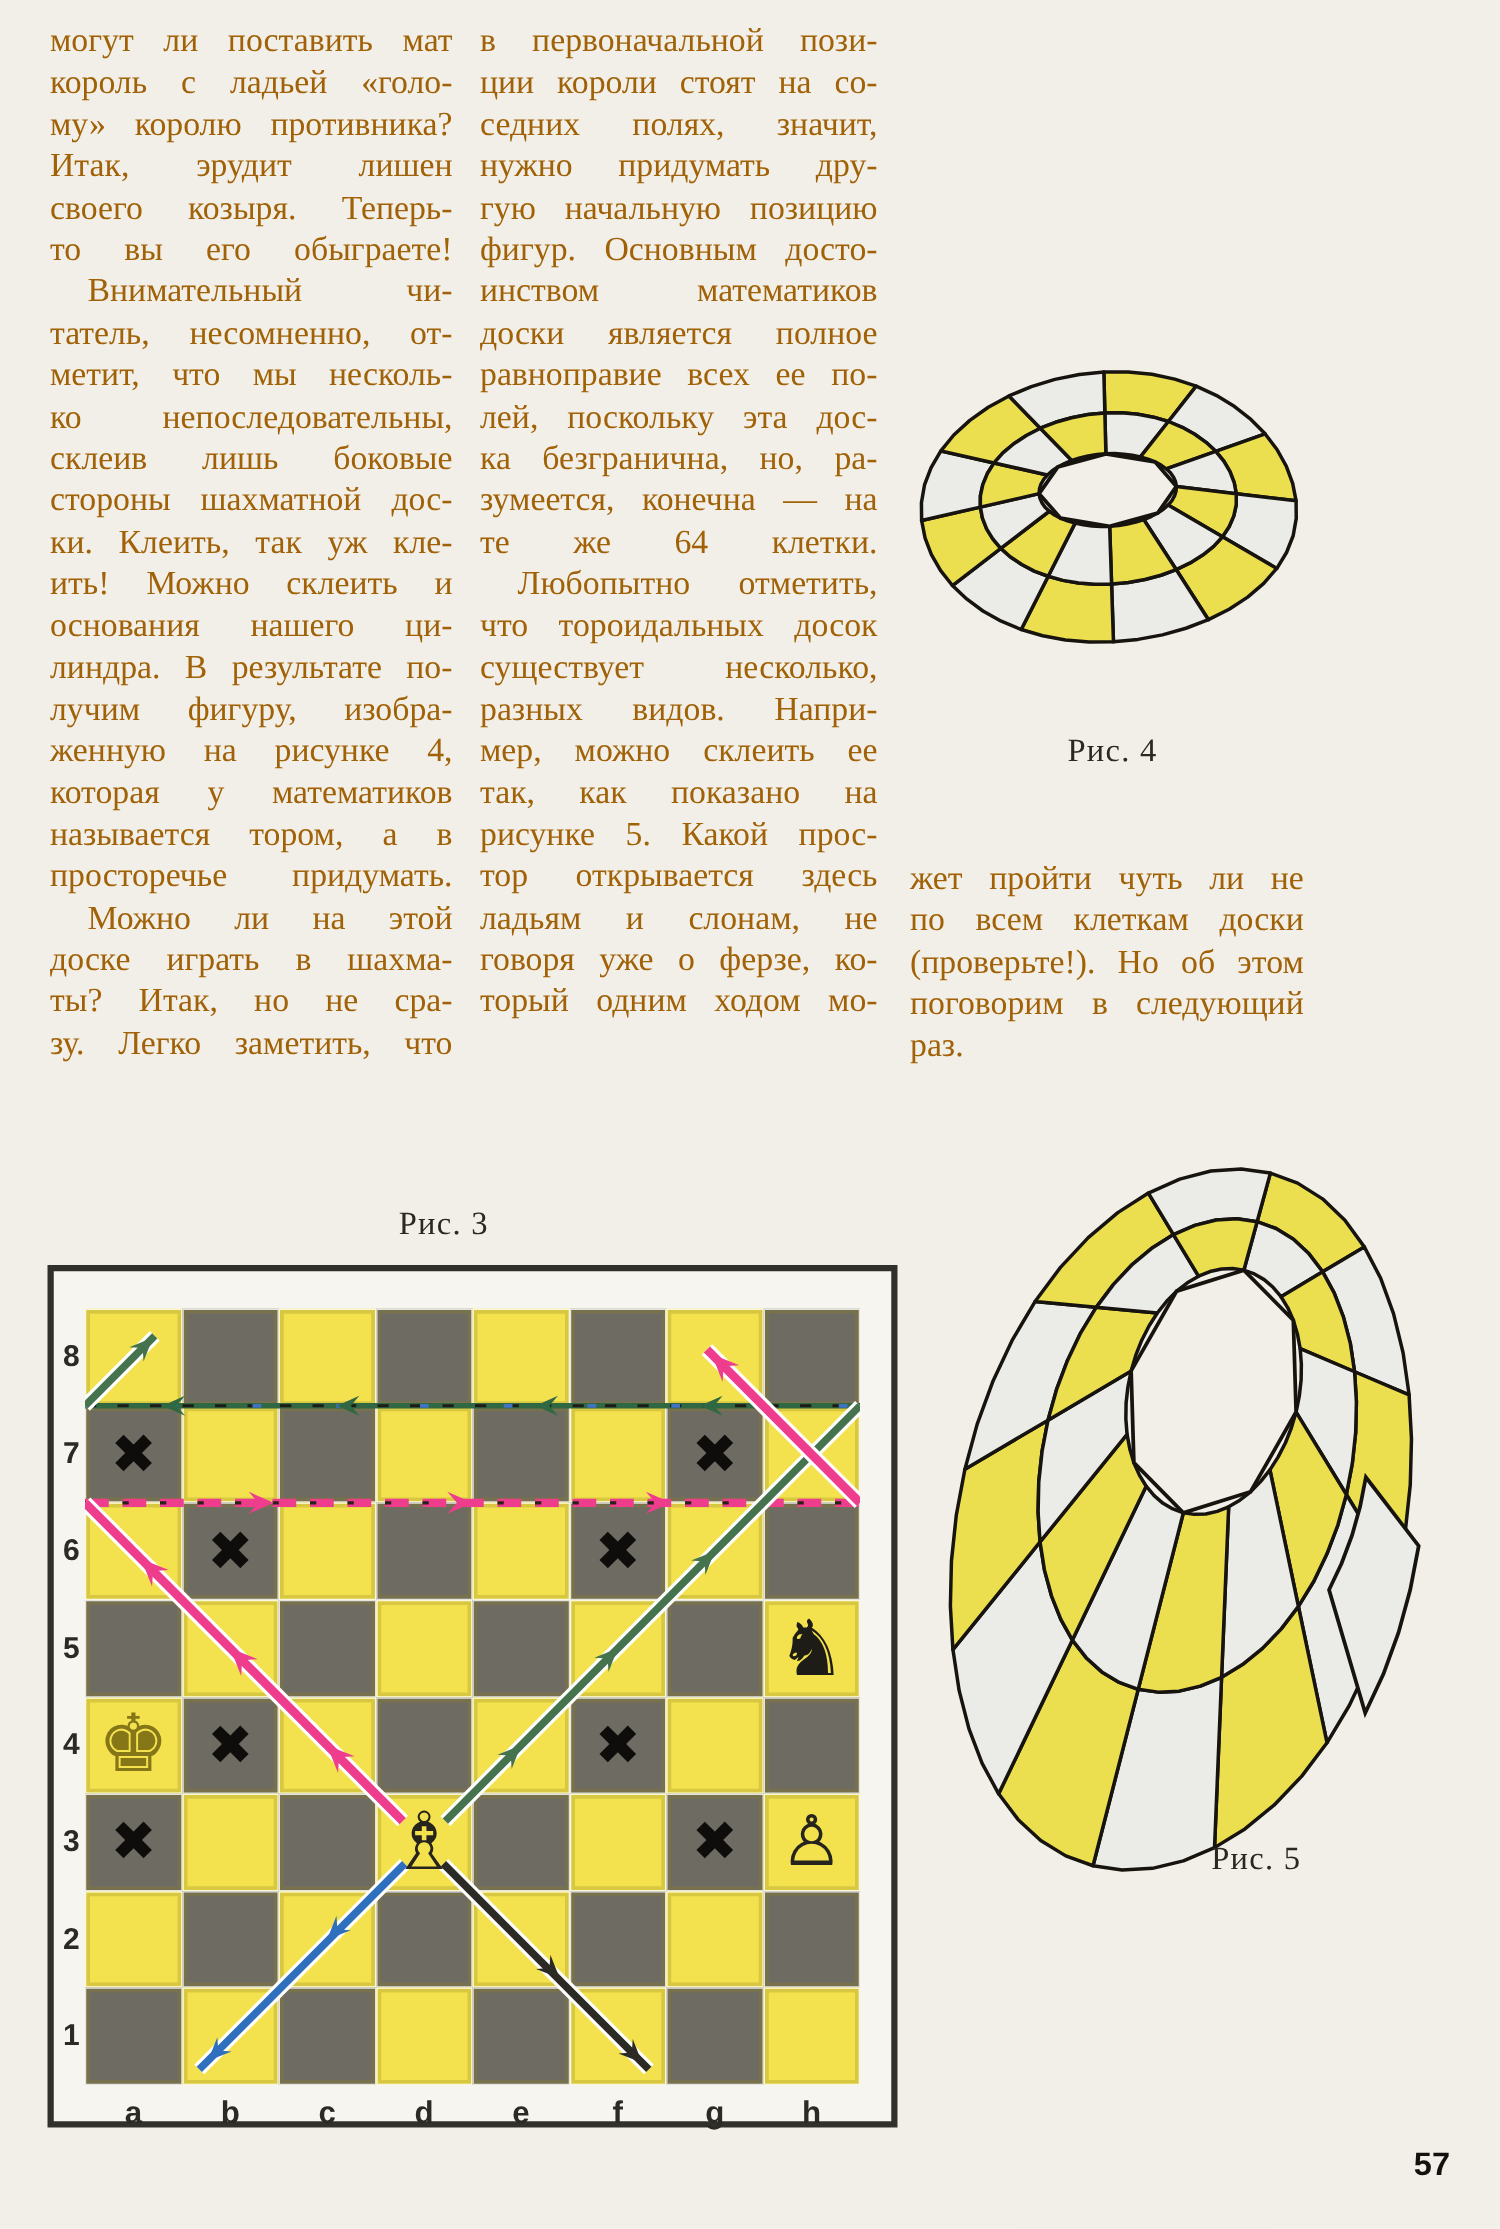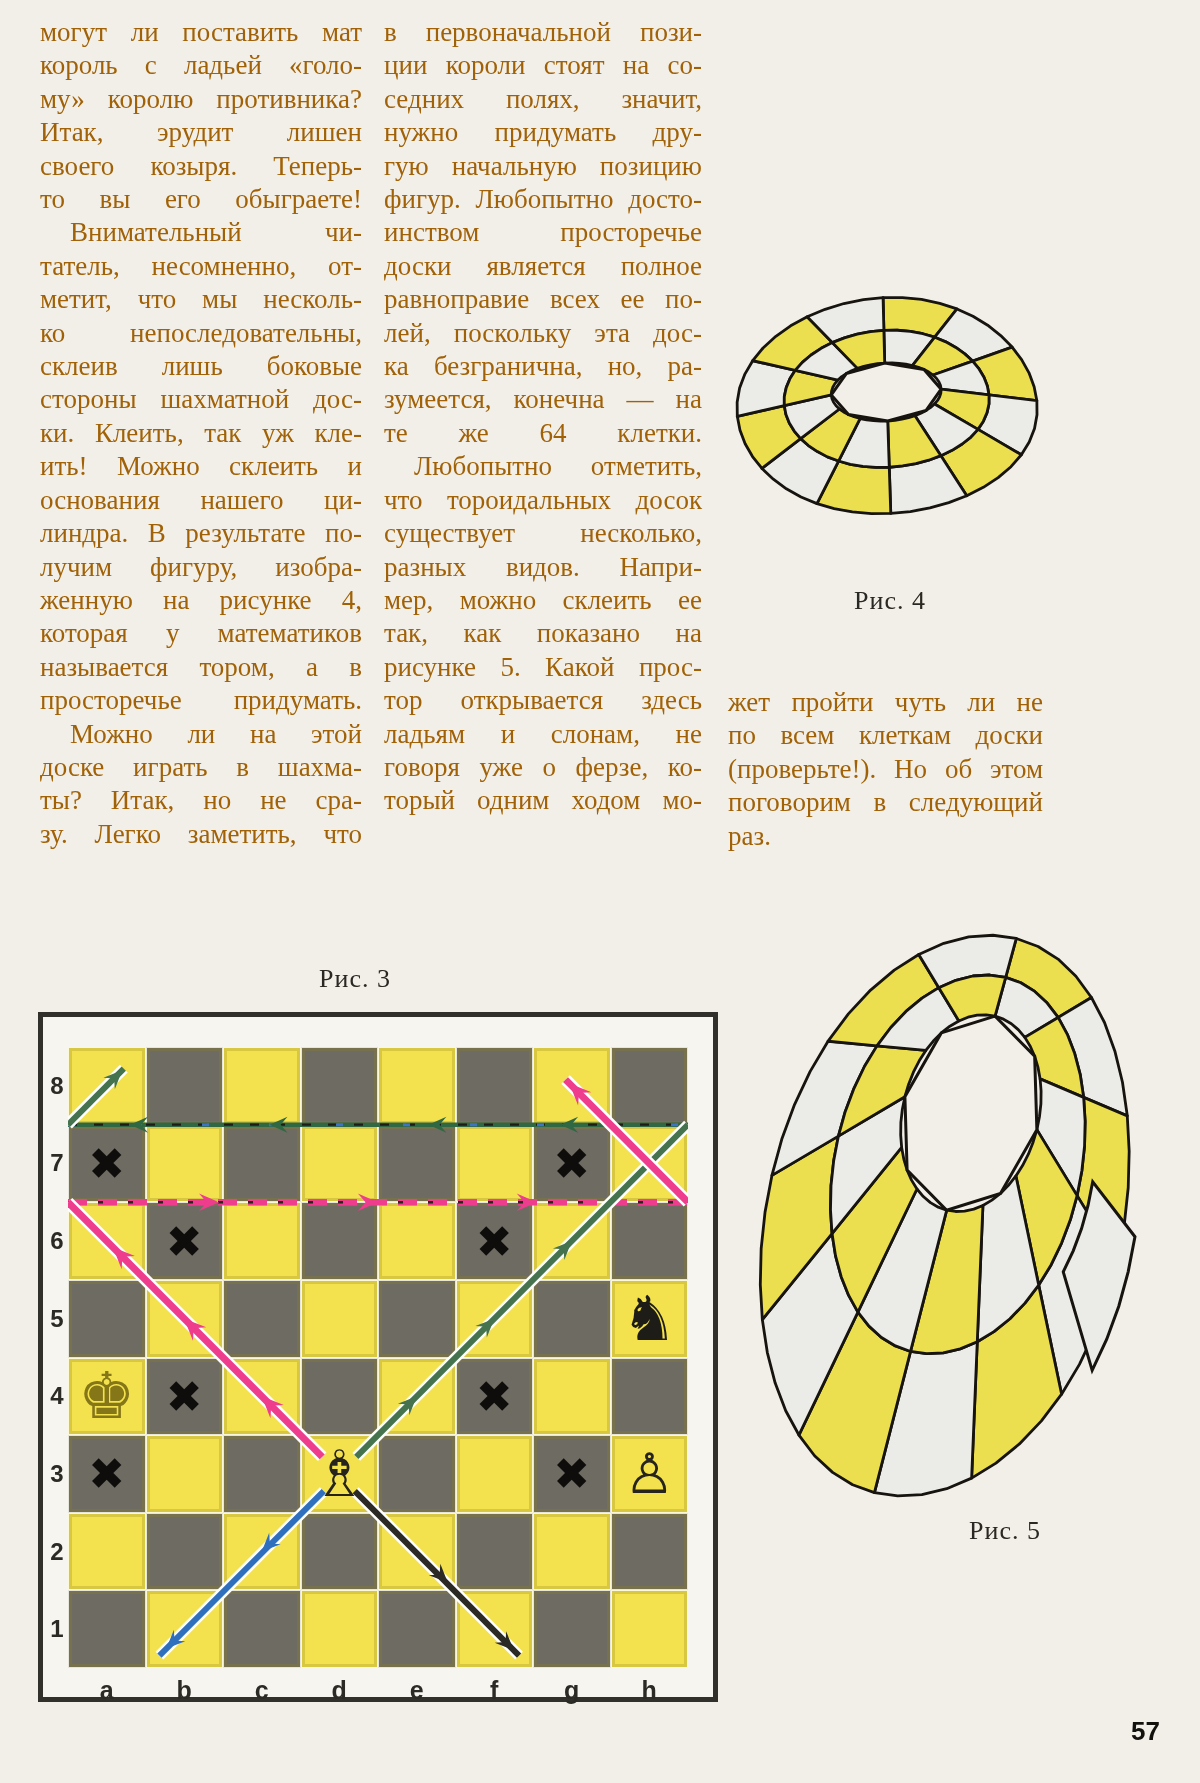--- a/index.html
+++ b/index.html
@@ -61,22 +61,22 @@
       <div class="tl">доске играть в шахма-</div>
       <div class="tl">ты? Итак, но не сра-</div>
       <div class="tl">зу. Легко заметить, что</div>
     </div>
   <div class="col" id="col-middle" style="left: 384px; top: 16px; width: 318px;">
       <div class="tl">в первоначальной пози-</div>
       <div class="tl">ции короли стоят на со-</div>
       <div class="tl">седних полях, значит,</div>
       <div class="tl">нужно придумать дру-</div>
       <div class="tl">гую начальную позицию</div>
-      <div class="tl">фигур. Любопытно досто-</div>
-      <div class="tl">инством просторечье</div>
+      <div class="tl">фигур. Основным досто-</div>
+      <div class="tl">инством математиков</div>
       <div class="tl">доски является полное</div>
       <div class="tl">равноправие всех ее по-</div>
       <div class="tl">лей, поскольку эта дос-</div>
       <div class="tl">ка безгранична, но, ра-</div>
       <div class="tl">зумеется, конечна — на</div>
       <div class="tl">те же 64 клетки.</div>
       <div class="tl ind">Любопытно отметить,</div>
       <div class="tl">что тороидальных досок</div>
       <div class="tl">существует несколько,</div>
       <div class="tl">разных видов. Напри-</div>
@@ -286,16 +286,16 @@
         <path d="M32.0 313.5 L32.8 276.1 L36.8 239.3 L43.9 203.6 L54.0 169.8 L102.6 162.4 L95.5 185.2 L90.6 209.2 L87.7 234.0 L87.0 259.3 Z" fill="#ebebe7" stroke="#17140f" stroke-width="2.8" stroke-linejoin="round"></path>
         <path d="M87.0 259.3 L87.7 234.0 L90.6 209.2 L95.5 185.2 L102.6 162.4 L151.1 155.0 L147.2 166.7 L144.3 179.1 L142.6 191.9 L142.0 205.0 Z" fill="#ecdf4f" stroke="#17140f" stroke-width="2.8" stroke-linejoin="round"></path>
         <path d="M54.0 169.7 L67.1 138.3 L82.9 109.8 L101.0 84.7 L121.0 63.6 L148.5 91.0 L134.8 105.2 L122.4 122.0 L111.6 141.2 L102.6 162.4 Z" fill="#ecdf4f" stroke="#17140f" stroke-width="2.8" stroke-linejoin="round"></path>
         <path d="M102.6 162.4 L111.6 141.2 L122.4 122.0 L134.8 105.2 L148.5 91.0 L176.0 118.4 L168.6 125.7 L161.9 134.3 L156.1 144.1 L151.1 155.0 Z" fill="#ebebe7" stroke="#17140f" stroke-width="2.8" stroke-linejoin="round"></path>
         <path d="M121.0 63.6 L142.6 46.7 L165.2 34.4 L188.4 27.0 L211.8 24.5 L210.9 64.8 L194.8 66.4 L178.8 71.4 L163.3 79.7 L148.5 91.0 Z" fill="#ebebe7" stroke="#17140f" stroke-width="2.8" stroke-linejoin="round"></path>
         <path d="M148.5 91.0 L163.3 79.7 L178.8 71.4 L194.8 66.4 L210.9 64.8 L210.0 105.0 L201.1 105.9 L192.4 108.4 L184.0 112.6 L176.0 118.4 Z" fill="#ecdf4f" stroke="#17140f" stroke-width="2.8" stroke-linejoin="round"></path>
         <path d="M210.0 105.0 L258.1 134.3 L278.0 205.0 L258.1 275.7 L210.0 305.0 L210.0 305.0 L161.9 275.7 L142.0 205.0 L161.9 134.3 L210.0 105.0 Z" fill="#f2efe9" stroke="#17140f" stroke-width="3"></path>
         <path d="M386.1 279.2 L388.0 314.9 L387.2 350.5 L383.5 385.5 L376.9 419.2 L325.0 330.6 L329.6 307.8 L332.3 284.2 L333.0 260.2 L331.8 236.1 Z" transform="translate(13,6)" fill="#ebebe7" stroke="#17140f" stroke-width="3"></path>
       </g>
     </svg>
-  <div class="caption" style="left:905px;top:1516px;width:200px">Рис. 5</div>
+  <div class="caption" style="left:905px;top:1472px;width:200px">Рис. 5</div>
 
   <div id="pagenum">57</div>
 </div>
 
 </body></html>

